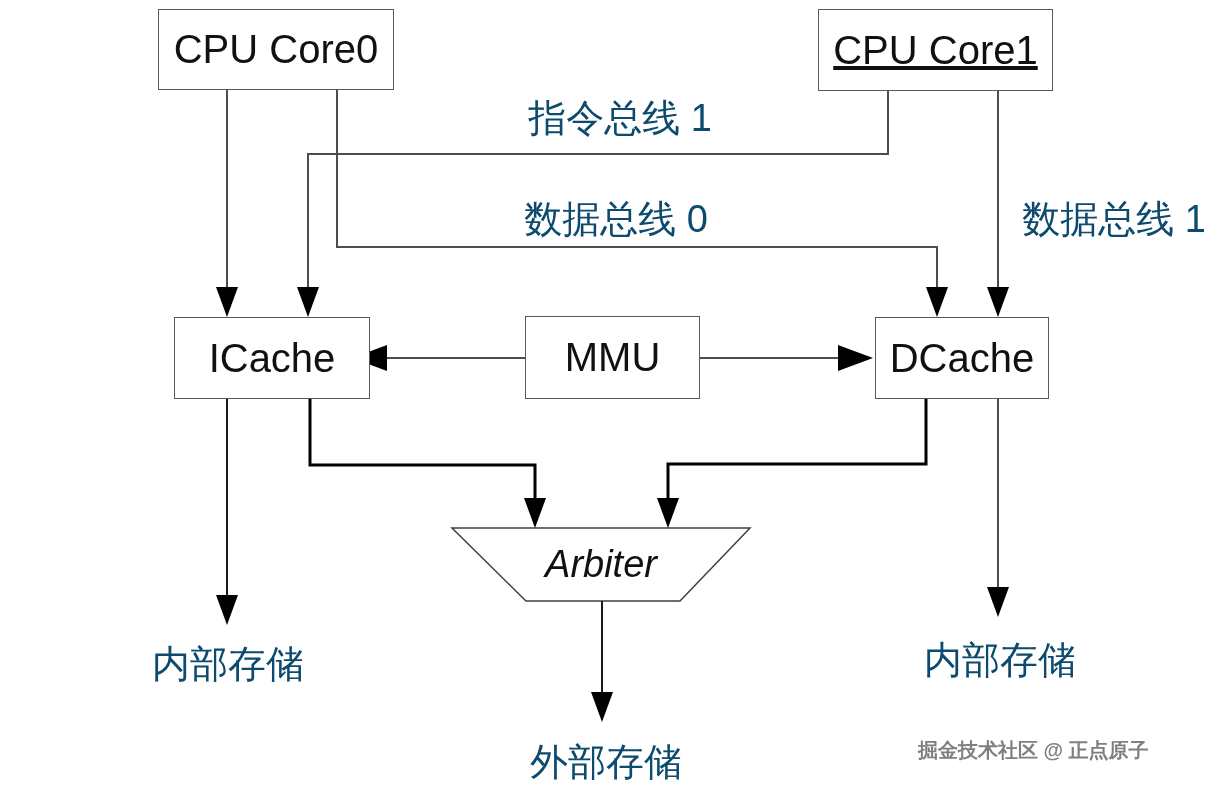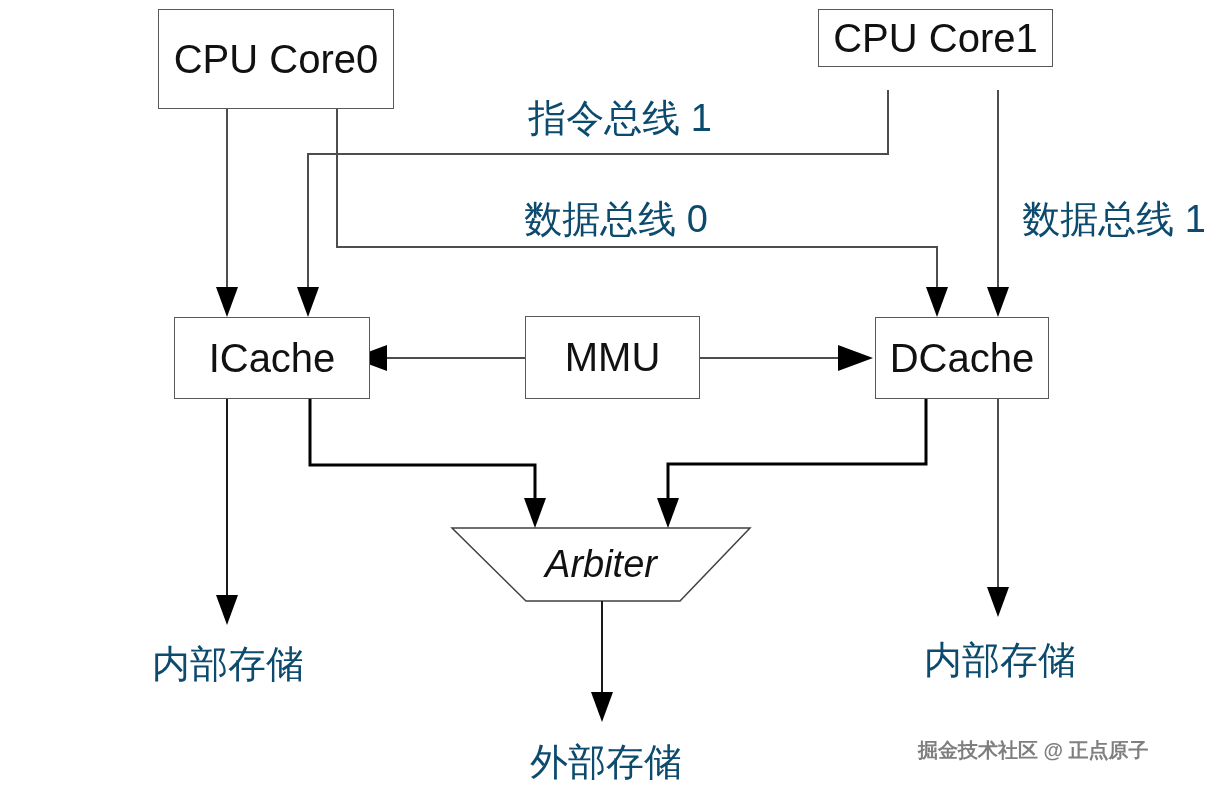--- a/index.html
+++ b/index.html
@@ -91,25 +91,25 @@
     <path class="edge-thick" d="M310 399 V465 H535 V500"></path>
     <polygon class="arrowhead" points="535,528 524,498 546,498"></polygon>
 
     <path class="edge-thick" d="M926 399 V464 H668 V500"></path>
     <polygon class="arrowhead" points="668,528 657,498 679,498"></polygon>
 
     <path class="edge-out" d="M602 601 V695"></path>
     <polygon class="arrowhead" points="602,722 591,692 613,692"></polygon>
   </svg>
 
-  <div class="node" style="left:158px; top:9px; width:236px; height:100px;">
+  <div class="node" style="left:158px; top:9px; width:236px; height:81px;">
     <span>CPU Core0</span>
   </div>
 
-  <div class="node" style="left:818px; top:9px; width:235px; height:58px;">
+  <div class="node" style="left:818px; top:9px; width:235px; height:82px;text-decoration:underline;">
     <span>CPU Core1</span>
   </div>
 
   <div class="node" style="left:174px; top:317px; width:196px; height:82px;">
     <span>ICache</span>
   </div>
 
   <div class="node" style="left:525px; top:316px; width:175px; height:83px;">
     <span>MMU</span>
   </div>

